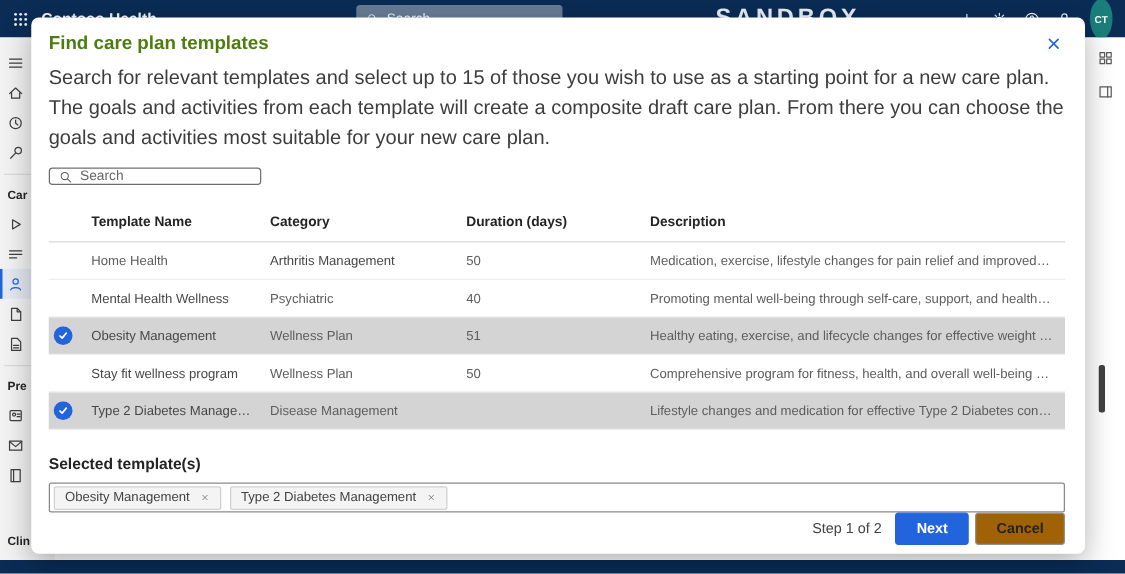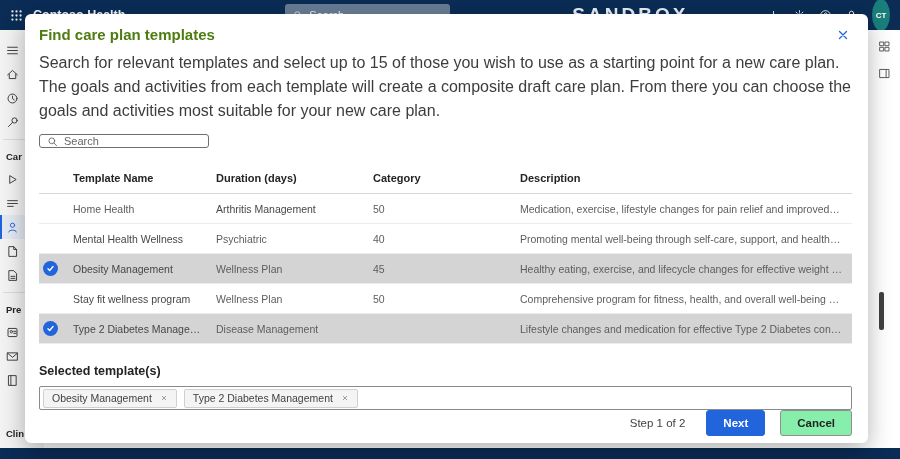--- a/index.html
+++ b/index.html
@@ -64,25 +64,25 @@
   .check-circle .ic{width:9px;height:9px;stroke-width:2.4}
 
   .sel-head{margin-top:20px;font-size:12.5px;font-weight:700;color:#242424}
   .chips-box{margin-top:8px;border:1px solid #8a8a8a;border-radius:2px;min-height:24px;
              display:flex;align-items:center;gap:7px;padding:2px 3px}
   .chip{display:inline-flex;align-items:center;gap:8px;background:#f4f4f4;border:1px solid #d0d0d0;border-radius:2px;
         padding:2px 8px;font-size:10.5px;color:#424242;height:19px;white-space:nowrap}
   .chip-x{display:flex;color:#5f5f5f;cursor:pointer}
   .chip-x .ic{width:8px;height:8px}
 
-  .m-footer{margin-top:auto;display:flex;align-items:center;justify-content:flex-end;gap:15px}
+  .m-footer{margin-top:auto;display:flex;align-items:center;justify-content:flex-end;gap:5px}
   .step{font-size:11.5px;color:#424242;margin-right:6px}
   .btn{font-family:inherit;font-size:11.5px;font-weight:700;border-radius:3px;padding:6px 16px;cursor:pointer}
   .btn-next{background:var(--accent);color:#fff;border:1px solid var(--accent)}
-  .btn-cancel{background:#86efac;color:#242424;border:1px solid #8f8f8f}
+  .btn-cancel{background:#a16207;color:#242424;border:1px solid #8f8f8f}
 </style>
 </head>
 <body>
 
 <div class="topbar">
   <span class="tb-waffle">
       <svg viewBox="0 0 16 16" class="ic" fill="currentColor" stroke="none">
         <circle cx="3" cy="3" r="1.4"></circle>
         <circle cx="8" cy="3" r="1.4"></circle>
         <circle cx="13" cy="3" r="1.4"></circle>
@@ -247,22 +247,22 @@
           <path d="M10.2 10.2L14 14"></path>
         </svg>
       </span>
     <input placeholder="Search" style="">
   </div>
 
   <div class="ttable">
     <div class="thead">
       <div class="cell checkcell"></div>
       <div class="cell">Template Name</div>
+      <div class="cell">Category</div>
       <div class="cell">Duration (days)</div>
-      <div class="cell">Category</div>
       <div class="cell">Description</div>
     </div>
     <div id="tbody">
         <div class="trow">
           <div class="cell checkcell"></div>
           <div class="cell c-cat">Home Health</div>
           <div class="cell c-name">Arthritis Management</div>
           <div class="cell c-dur">50</div>
           <div class="cell c-desc">Medication, exercise, lifestyle changes for pain relief and improved joint function.</div>
         </div>
@@ -276,21 +276,21 @@
         <div class="trow selected">
           <div class="cell checkcell">
             <span class="check-circle">
               <svg viewBox="0 0 16 16" class="ic" fill="none" stroke="currentColor" stroke-width="1.2" stroke-linecap="round" stroke-linejoin="round">
                 <path d="M3.5 8.5l3 3 6-7"></path>
               </svg>
             </span>
           </div>
           <div class="cell c-name">Obesity Management</div>
           <div class="cell c-cat">Wellness Plan</div>
-          <div class="cell c-dur">45</div>
+          <div class="cell c-dur">51</div>
           <div class="cell c-desc">Healthy eating, exercise, and lifecycle changes for effective weight management.</div>
         </div>
         <div class="trow">
           <div class="cell checkcell"></div>
           <div class="cell c-name">Stay fit wellness program</div>
           <div class="cell c-cat">Wellness Plan</div>
           <div class="cell c-dur">50</div>
           <div class="cell c-desc">Comprehensive program for fitness, health, and overall well-being maintenance.</div>
         </div>
         <div class="trow selected">

